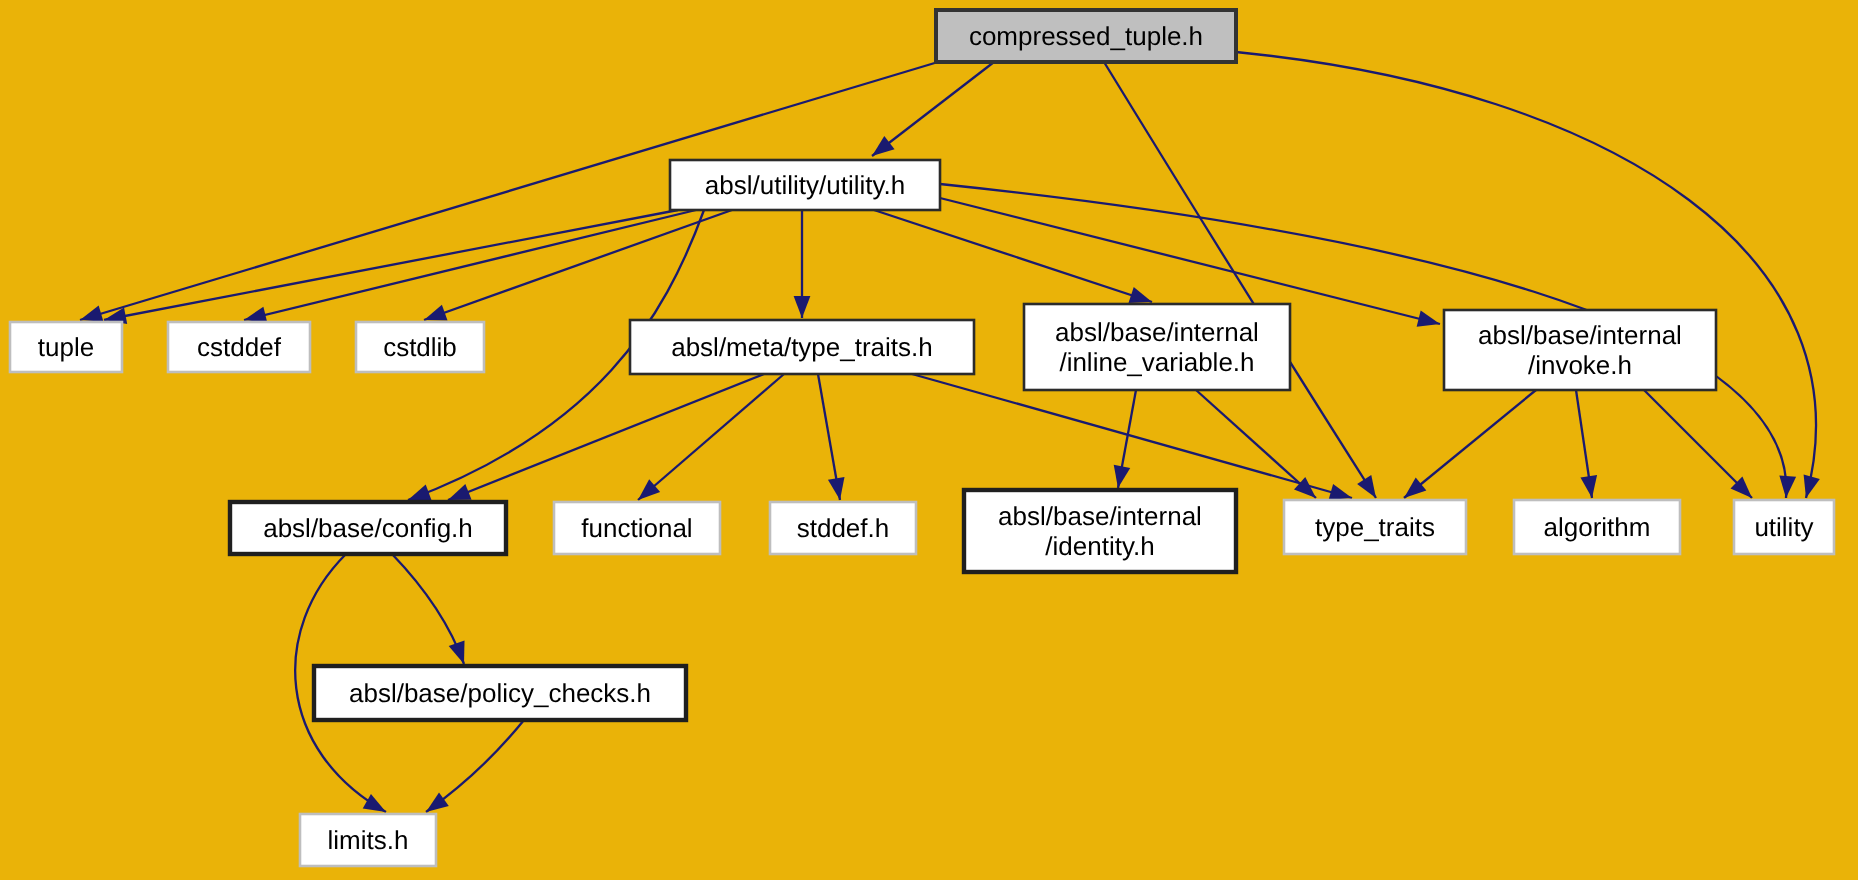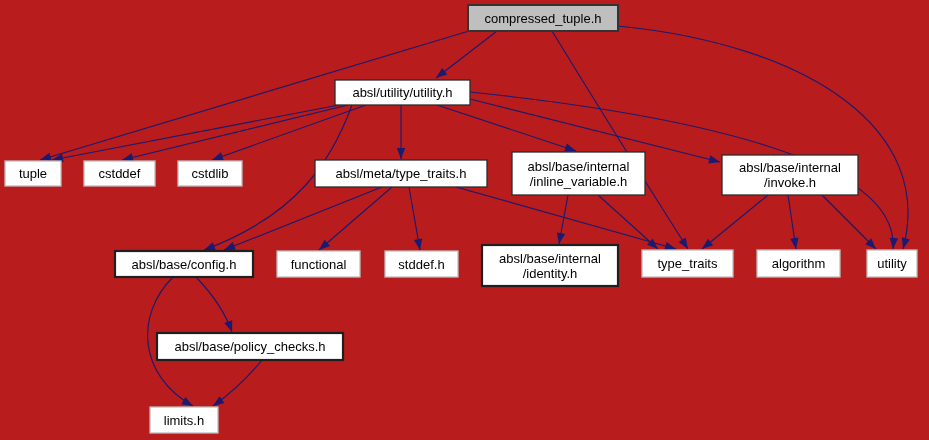--- a/index.html
+++ b/index.html
@@ -1,19 +1,19 @@
 <!DOCTYPE html>
 <html><head>
 <meta charset="utf-8">
 <style>
   html,body{margin:0;padding:0;background:#ffffff;}
   .canvas{
     position:relative;
     width:929px;height:440px;
-    background:#b91c1c;
+    background:#eab308;
     font-family:"Liberation Sans", sans-serif;
   }
   svg text{
     font-family:"Liberation Sans", sans-serif;
     font-size:13px;
     fill:#000000;
   }
   svg .edge{ fill:none; stroke-width:1.15; }
   svg .node rect{ cursor:pointer; }
 </style>

